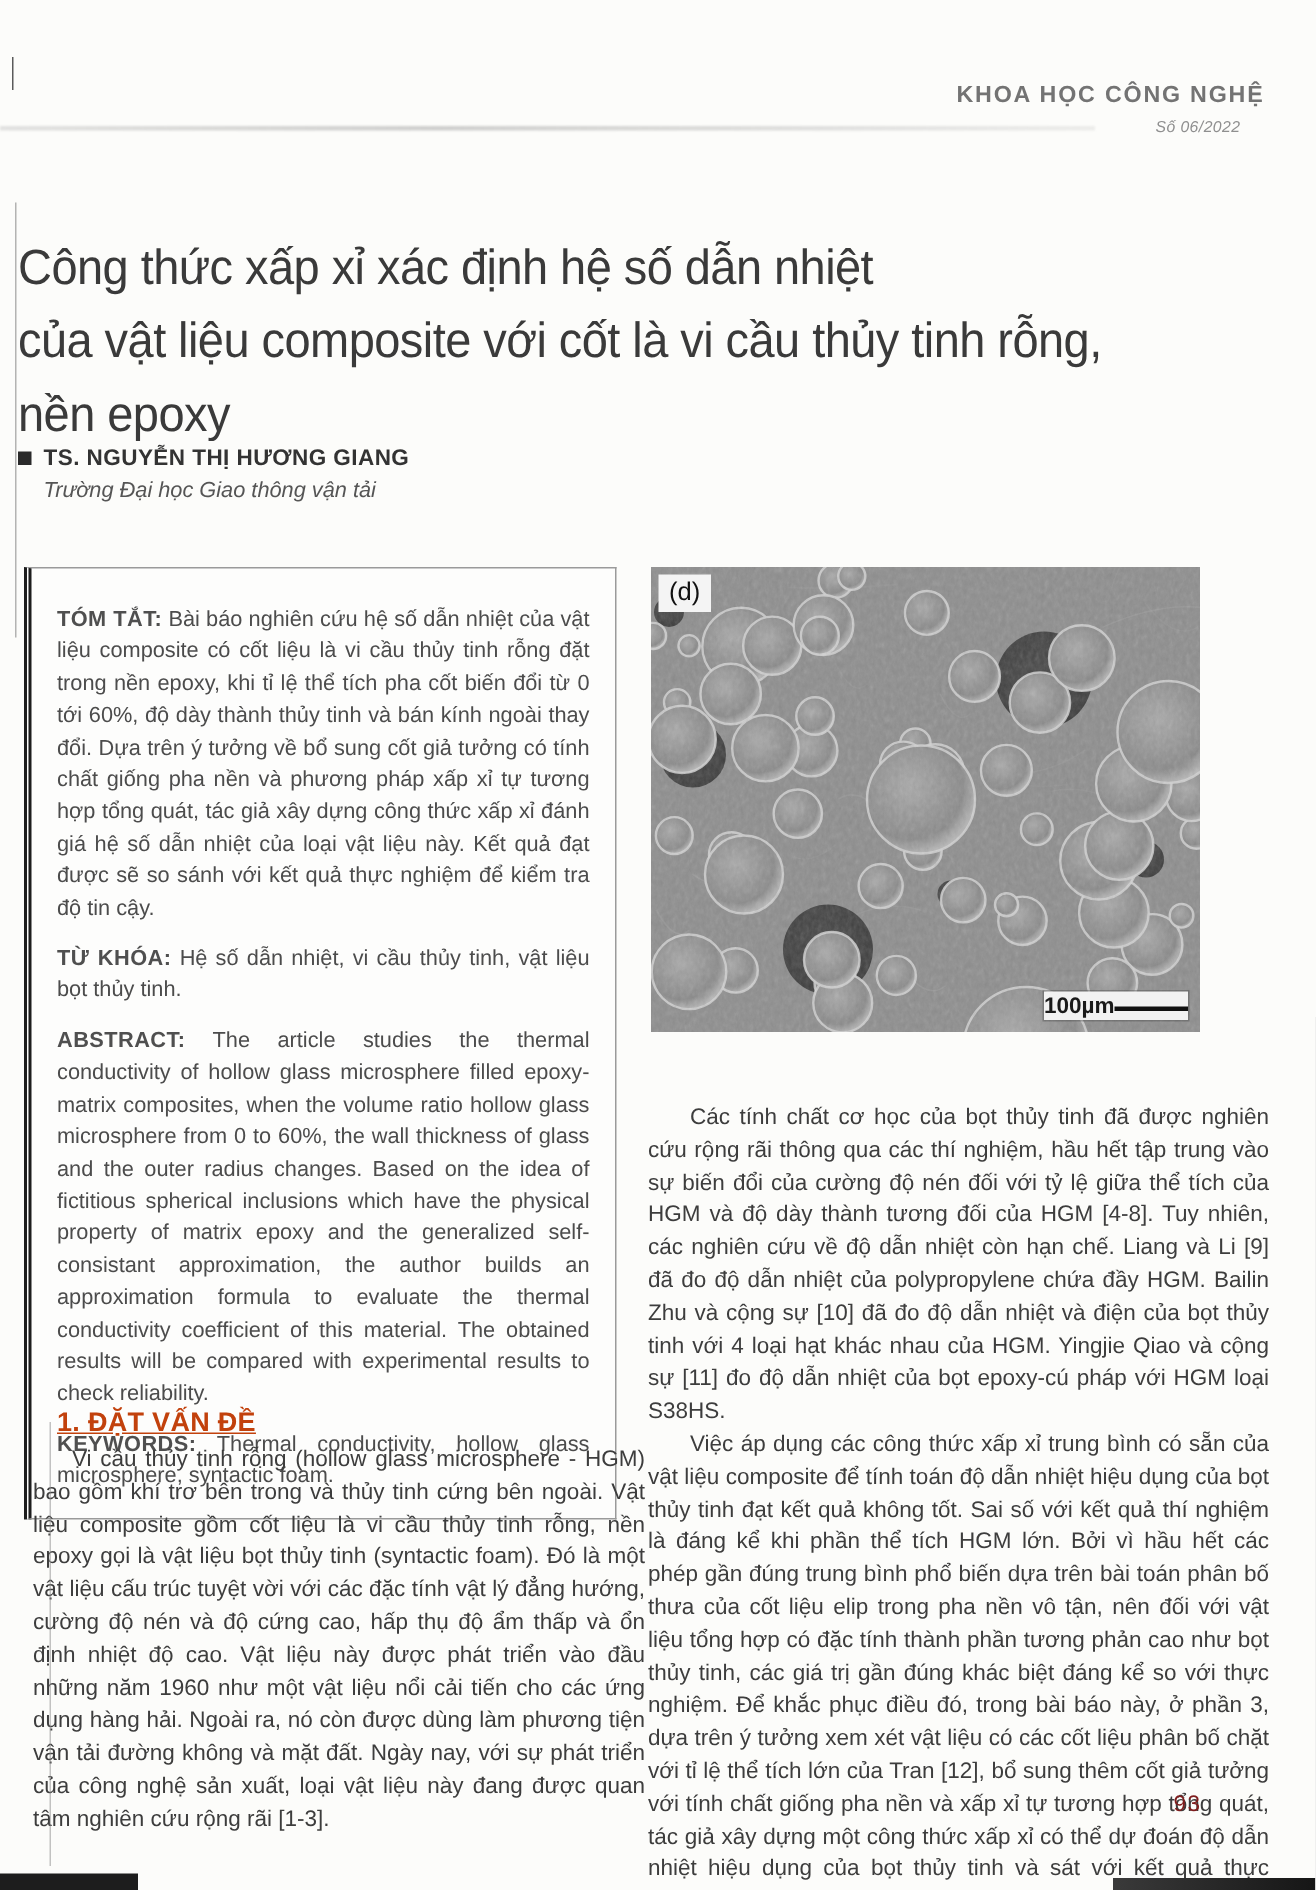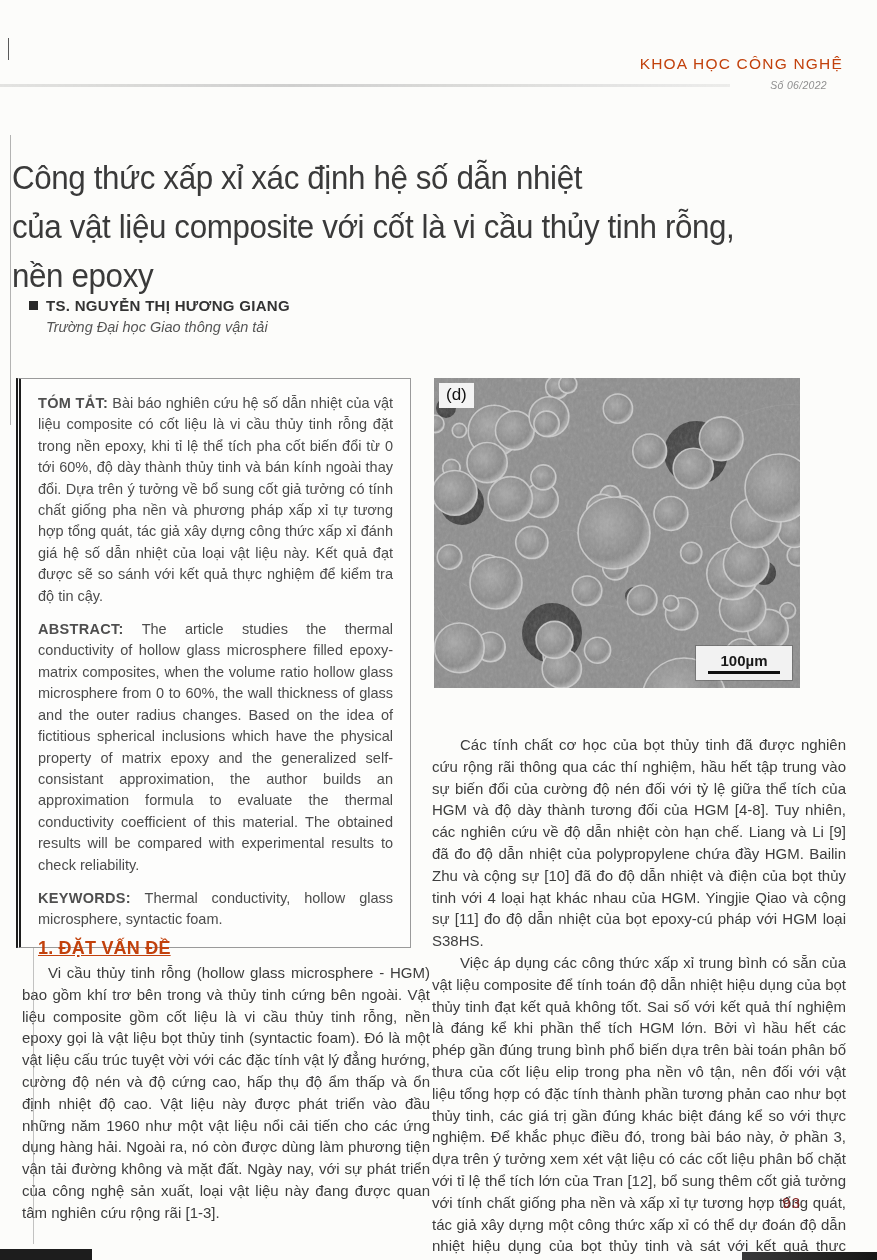--- a/index.html
+++ b/index.html
@@ -5,51 +5,51 @@
   html,body{margin:0;padding:0;background:#e8e8e6;}
   .page{
     position:relative;width:877px;height:1260px;margin:0 auto;
     background:#fcfcfa;overflow:hidden;
     font-family:"Liberation Sans","DejaVu Sans",sans-serif;
     color:#3b3b3b;
   }
   
   .journal{
     position:absolute;top:55px;right:34px;
-    font-size:15.5px;letter-spacing:1.2px;color:#c2410c;font-weight:400;
+    font-size:15.5px;letter-spacing:1.2px;color:#737373;font-weight:700;
   }
   .issue{
     position:absolute;top:79px;right:50px;
     font-size:10.5px;color:#8f8f8f;letter-spacing:.3px;font-style:italic;
   }
   .header-rule{
     position:absolute;top:84px;left:0;width:730px;height:3px;
     background:linear-gradient(to right, rgba(150,150,150,.25), rgba(140,140,140,.4) 40%, rgba(150,150,150,.15));
     filter:blur(.6px);
   }
   
   .title{
     position:absolute;top:131px;left:12px;width:840px;
     font-size:33px;line-height:49px;font-weight:400;color:#3a3a3a;
     letter-spacing:-.4px;transform:scaleX(.95);transform-origin:left top;
   }
-  .author-block{position:absolute;top:297px;left:12px;padding-left:17px;}
+  .author-block{position:absolute;top:297px;left:12px;}
   .author-row{display:flex;align-items:center;gap:8px;}
   .bullet{width:9px;height:9px;background:#2a2a2a;display:inline-block;flex:0 0 auto;}
   .author-name{font-size:15px;font-weight:700;color:#333;letter-spacing:.3px;}
   .affiliation{font-size:14.5px;font-style:italic;color:#555;margin:5px 0 0 17px;}
   
   .abstract-box{
     position:absolute;top:378px;left:16px;width:355px;
     border:1px solid #9a9a9a;border-left:5px double #1d1d1d;
     padding:14px 17px 16px 17px;
     font-size:14.5px;line-height:21.4px;text-align:justify;color:#4c4c4c;
     background:rgba(255,255,255,.4);
   }
-  .abstract-box p{margin:0 0 12px 0;}
+  .abstract-box p{margin:10px 0 12px 0;}
   .abstract-box p:last-child{margin-bottom:0;}
   .abstract-box .lbl{font-weight:700;color:#4f4f4f;letter-spacing:.3px;}
   
   .section-heading{
     position:absolute;top:938px;left:38px;
     font-size:18px;font-weight:700;color:#c2410c;letter-spacing:.2px;text-decoration:underline;
   }
   .section-body{
     position:absolute;top:962px;left:12px;width:408px;
     font-size:15px;line-height:21.8px;text-align:justify;color:#3d3d3d;
@@ -60,23 +60,23 @@
   .figure{
     position:absolute;top:378px;left:434px;width:366px;height:310px;
     background:#8e8e8e;overflow:hidden;
   }
   .figure svg{display:block;}
   .panel-label{
     position:absolute;top:5px;left:5px;background:#f4f4f4;color:#111;
     font-size:17px;padding:1px 7px 2px 7px;line-height:22px;
   }
   .scalebar{
-    position:absolute;right:8px;bottom:8px;width:96px;height:34px;
+    position:absolute;right:8px;bottom:8px;width:96px;height:19px;
     background:#f2f2f2;box-shadow:0 0 0 1px rgba(60,60,60,.35);
-    display:flex;flex-direction:column;align-items:center;justify-content:center;
+    display:flex;flex-direction:row;align-items:center;justify-content:center;
   }
   .scalebar .sb-text{font-size:15px;font-weight:700;color:#1a1a1a;line-height:15px;}
   .scalebar .sb-line{width:72px;height:3px;background:#111;margin-top:3px;}
   .figure-caption{
     position:absolute;top:694px;left:434px;width:366px;
     font-size:13px;font-weight:700;font-style:italic;color:#3a3a3a;text-align:center;
   }
   .right-col{
     position:absolute;top:734px;left:432px;width:414px;
     font-size:15px;line-height:21.8px;text-align:justify;color:#3d3d3d;
@@ -111,20 +111,21 @@
   <div class="author-block">
     <div class="author-row">
       <span class="bullet"></span>
       <span class="author-name">TS. NGUYỄN THỊ HƯƠNG GIANG</span>
     </div>
     <div class="affiliation">Trường Đại học Giao thông vận tải</div>
   </div>
 
   <div class="abstract-box">
     <p><span class="lbl">TÓM TẮT:</span> <span>Bài báo nghiên cứu hệ số dẫn nhiệt của vật liệu composite có cốt liệu là vi cầu thủy tinh rỗng đặt trong nền epoxy, khi tỉ lệ thể tích pha cốt biến đổi từ 0 tới 60%, độ dày thành thủy tinh và bán kính ngoài thay đổi. Dựa trên ý tưởng về bổ sung cốt giả tưởng có tính chất giống pha nền và phương pháp xấp xỉ tự tương hợp tổng quát, tác giả xây dựng công thức xấp xỉ đánh giá hệ số dẫn nhiệt của loại vật liệu này. Kết quả đạt được sẽ so sánh với kết quả thực nghiệm để kiểm tra độ tin cậy.</span></p>
+    <p><span class="lbl">TỪ KHÓA:</span> <span>Hệ số dẫn nhiệt, vi cầu thủy tinh, vật liệu bọt thủy tinh.</span></p>
     <p><span class="lbl">ABSTRACT:</span> <span>The article studies the thermal conductivity of hollow glass microsphere filled epoxy-matrix composites, when the volume ratio hollow glass microsphere from 0 to 60%, the wall thickness of glass and the outer radius changes. Based on the idea of fictitious spherical inclusions which have the physical property of matrix epoxy and the generalized self-consistant approximation, the author builds an approximation formula to evaluate the thermal conductivity coefficient of this material. The obtained results will be compared with experimental results to check reliability.</span></p>
     <p><span class="lbl">KEYWORDS:</span> <span>Thermal conductivity,  hollow glass microsphere, syntactic foam.</span></p>
   </div>
 
   <div class="section-heading">1. ĐẶT VẤN ĐỀ</div>
   <div class="section-body">Vi cầu thủy tinh rỗng (hollow glass microsphere - HGM) bao gồm khí trơ bên trong và thủy tinh cứng bên ngoài. Vật liệu composite gồm cốt liệu là vi cầu thủy tinh rỗng, nền epoxy gọi là vật liệu bọt thủy tinh (syntactic foam). Đó là một vật liệu cấu trúc tuyệt vời với các đặc tính vật lý đẳng hướng, cường độ nén và độ cứng cao, hấp thụ độ ẩm thấp và ổn định nhiệt độ cao. Vật liệu này được phát triển vào đầu những năm 1960 như một vật liệu nổi cải tiến cho các ứng dụng hàng hải. Ngoài ra, nó còn được dùng làm phương tiện vận tải đường không và mặt đất. Ngày nay, với sự phát triển của công nghệ sản xuất, loại vật liệu này đang được quan tâm nghiên cứu rộng rãi [1-3].</div>
 
   <div class="figure">
     <svg id="sem-svg" width="366" height="310" xmlns="http://www.w3.org/2000/svg">
       <defs>

